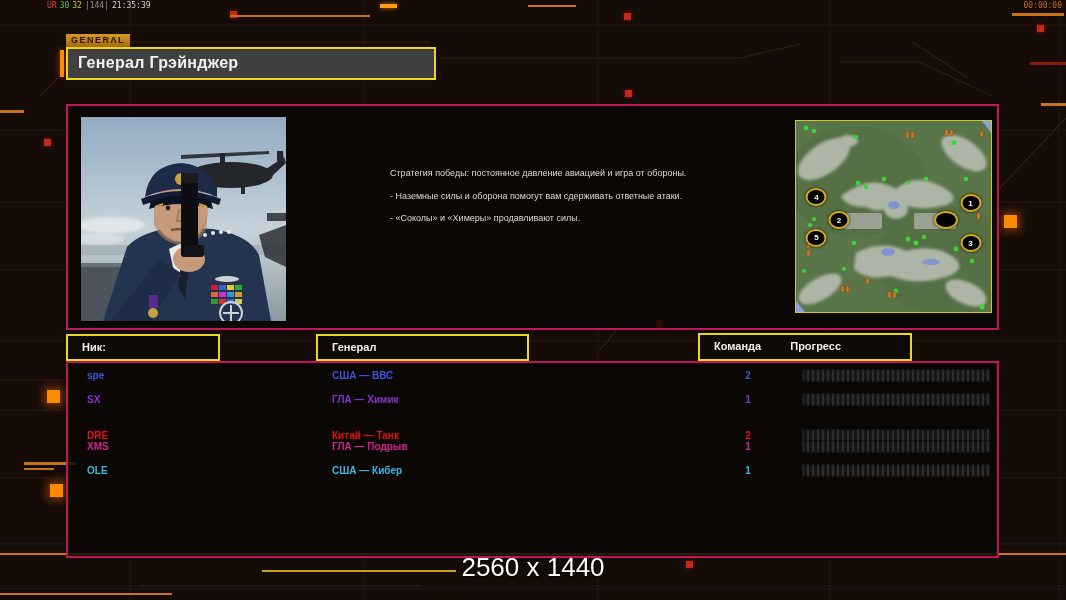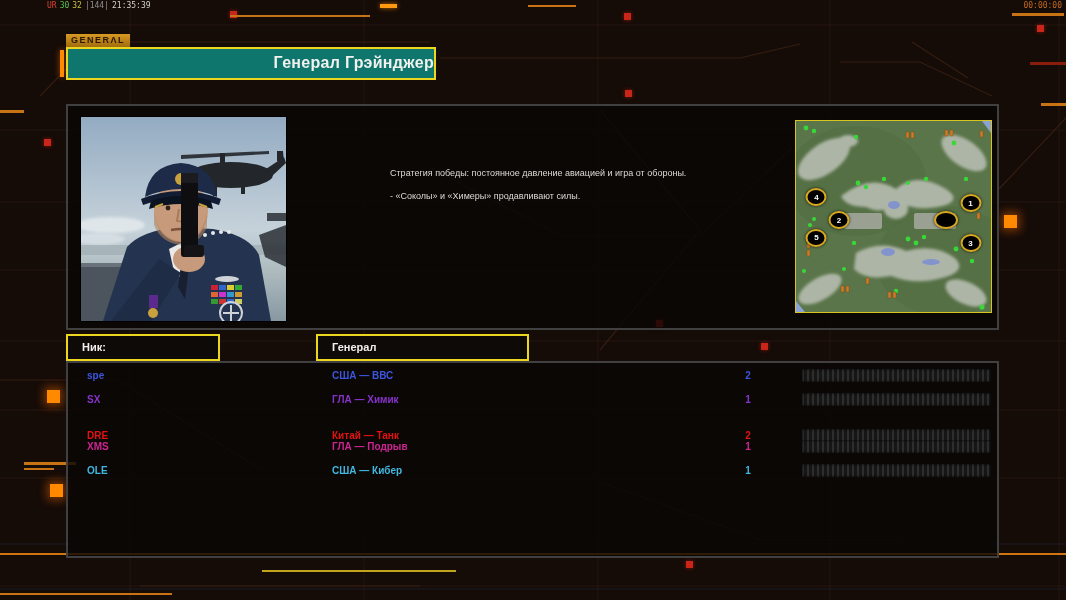--- a/index.html
+++ b/index.html
@@ -20,27 +20,27 @@
   #statusbar span{margin-right:3px;}
   .st-ur{color:#d84535;} .st-v1{color:#54c050;} .st-v2{color:#c2c23c;}
   .st-v3{color:#8f8f8f;} .st-time{color:#d6d2cc;}
   #timer{position:absolute;top:1px;right:4px;z-index:5;color:#c06a22;
     font-family:"DejaVu Sans Mono",monospace;font-size:8px;}
   
   #gen-tag{position:absolute;left:66px;top:34px;z-index:3;height:13px;line-height:13px;
     padding:0 5px;background:linear-gradient(#d79a22,#a16c0e);color:#2a1703;
     font-size:9px;font-weight:bold;letter-spacing:1.5px;}
   #title-box{position:absolute;left:66px;top:47px;width:366px;height:29px;z-index:3;
-    border:2px solid #ecd71e;background:#0f766e;text-align:right;}
+    border:2px solid #ecd71e;background:#404040;}
   #title-box .t{display:block;padding-left:10px;line-height:28px;
     font-size:16px;font-weight:bold;color:#f2f1ee;letter-spacing:.3px;}
   #title-accent{position:absolute;left:60px;top:50px;width:4px;height:27px;
     background:#ff8a00;box-shadow:0 0 6px rgba(255,120,0,.6);z-index:3;}
   
-  .panel{position:absolute;border:2px solid #404040;background:rgba(10,6,4,.82);z-index:2;}
+  .panel{position:absolute;border:2px solid #be185d;background:rgba(10,6,4,.82);z-index:2;}
   #main-panel{left:66px;top:104px;width:929px;height:222px;}
   #table-panel{left:66px;top:361px;width:929px;height:193px;}
   
   #portrait{position:absolute;left:12px;top:10px;width:205px;height:204px;
     border:1px solid #000;background:#1a1a1a;}
   
   #strategy{position:absolute;left:322px;top:62px;width:330px;color:#dedad4;
     font-size:9px;line-height:11.5px;}
   #strategy p{margin:0 0 11px 0;}
   
@@ -245,20 +245,21 @@
           <circle cx="72" cy="196" r="5" fill="#c9a23e"></circle>
 
           <circle cx="150" cy="196" r="11" fill="none" stroke="#cfd3d8" stroke-width="2"></circle>
           <path d="M 142 196 L 158 196 M 150 188 L 150 204" stroke="#cfd3d8" stroke-width="2"></path>
         </g>
       </svg>
     </div>
 
     <div id="strategy">
       <p>Стратегия победы: постоянное давление авиацией и игра от обороны.</p>
+      <p>- Наземные силы и оборона помогут вам сдерживать ответные атаки.</p>
       <p>- «Соколы» и «Химеры» продавливают силы.</p>
     </div>
 
     <div id="minimap">
       <svg width="195" height="191" viewBox="0 0 195 191">
         <defs>
             <filter id="mb">
               <feGaussianBlur stdDeviation="1.6"></feGaussianBlur>
             </filter>
           </defs>
@@ -344,20 +345,24 @@
         </div>
     </div>
   </div>
 
   <div id="hdr-nick" class="hdr-box">
     <div class="t">Ник:</div>
   </div>
   <div id="hdr-general" class="hdr-box">
     <div class="t">Генерал</div>
   </div>
+  <div id="hdr-team" class="hdr-box">
+    <span class="t1">Команда</span>
+    <span class="t2">Прогресс</span>
+  </div>
 
   <div id="table-panel" class="panel">
     <div class="row" style="top: 2px; color: rgb(60, 85, 224);">
       <span class="nick">spe</span>
       <span class="general">США — ВВС</span>
       <span class="team">2</span>
       <span class="bar">
           <span class="fill" style="width: 0%;"></span>
         </span>
     </div>
@@ -389,14 +394,15 @@
       <span class="nick">OLE</span>
       <span class="general">США — Кибер</span>
       <span class="team">1</span>
       <span class="bar">
           <span class="fill" style="width: 0%;"></span>
         </span>
     </div>
   </div>
 
   <div id="footer-line"></div>
+  <div id="resolution">2560 x 1440</div>
 
 </div>
 
 </body></html>

